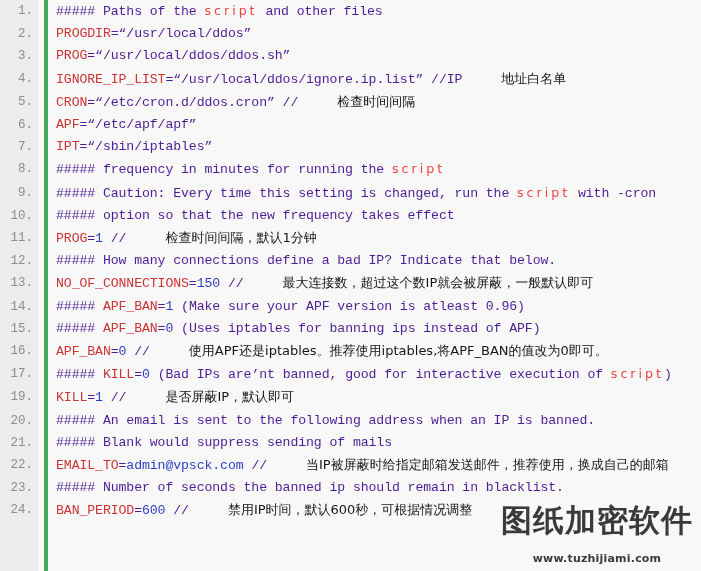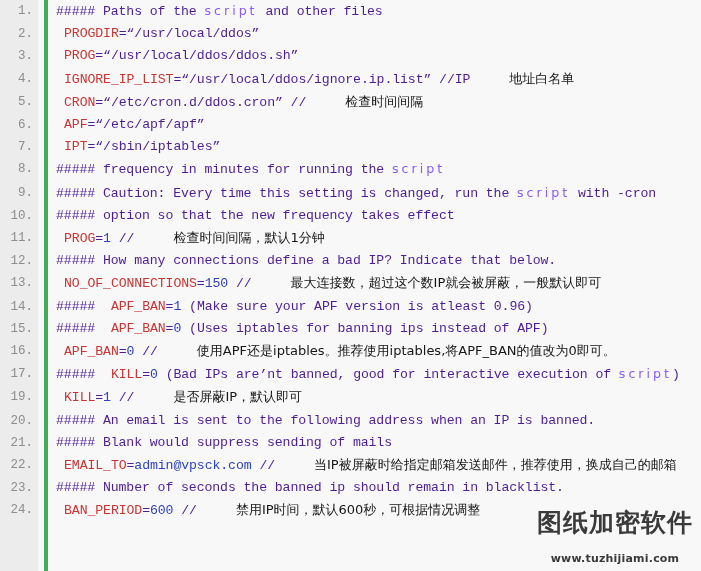--- a/index.html
+++ b/index.html
@@ -69,49 +69,49 @@
     padding-left: 8px;
     padding-right: 4px;
     font-size: 13.2px;
     line-height: 22.2px;
     color: #161616;
     white-space: pre-wrap;
     word-break: break-word;
     font-family: "Liberation Mono", "DejaVu Sans Mono", monospace;
     letter-spacing: -0.1px;
   }
-  .tok-var  { color: #cc3333; margin-left: 8px; }
+  .tok-var  { color: #cc3333; }
   .tok-num  { color: #2d3fc4; }
   .tok-plain{ color: #4c1d95; }
   .tok-cjk  {
     color: #161616;
     font-family: "DejaVu Sans", "Liberation Sans", sans-serif;
     font-size: 13px;
     letter-spacing: 0;
     padding-left: 39px;
   }
   .tok-script {
     font-family: "DejaVu Sans", "Liberation Sans", sans-serif;
     letter-spacing: 3px;
     font-size: 12.6px;
-    color: #8b5cf6;
+    color: #ef4444;
   }
   .watermark {
     position: absolute;
     right: 8px;
     bottom: 6px;
     z-index: 5;
     text-align: center;
     line-height: 1.05;
     user-select: none;
   }
   .wm-cn {
     font-family: "DejaVu Sans", "Liberation Sans", sans-serif;
     font-weight: bold;
-    font-size: 25px;
+    font-size: 31px;
     letter-spacing: 1px;
     color: #3a3a3a;
     display: block;
   }
   .wm-url {
     font-family: "DejaVu Sans", "Liberation Sans", sans-serif;
     font-weight: bold;
     font-size: 11px;
     letter-spacing: 0.2px;
     color: #3a3a3a;

